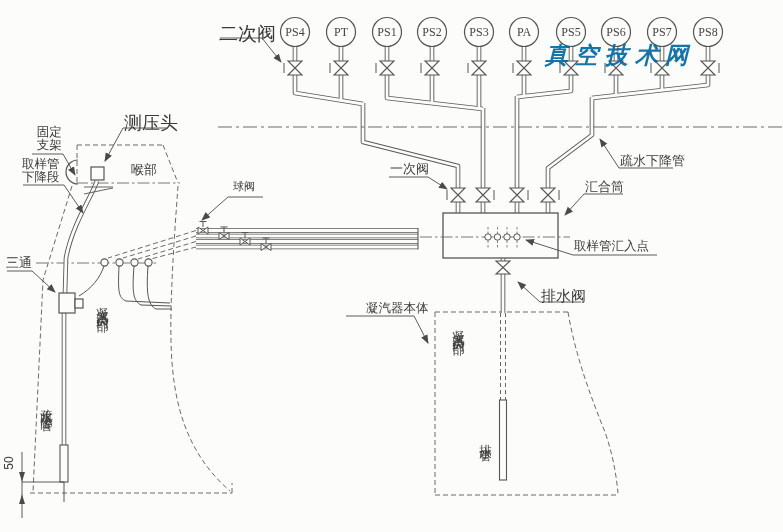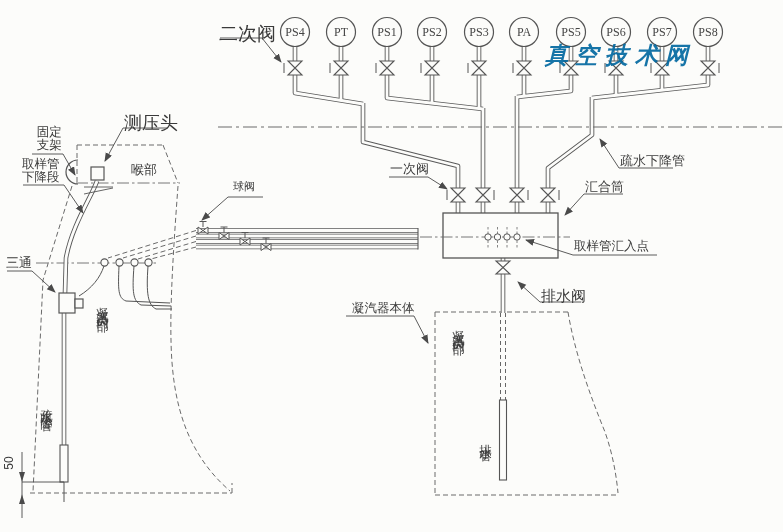--- a/index.html
+++ b/index.html
@@ -317,21 +317,21 @@
 <div class="lbl two" style="left:33px;top:126px">固定支架</div>
 <div class="lbl" style="left:131px;top:163px;font-size:13px">喉部</div>
 <div class="lbl three" style="left:22px;top:158px">取样管下降段</div>
 <div class="lbl" style="left:233px;top:181px;font-size:11px">球阀</div>
 <div class="lbl" style="left:390px;top:162px;font-size:13px">一次阀</div>
 <div class="lbl" style="left:620px;top:154px;font-size:13px">疏水下降管</div>
 <div class="lbl" style="left:585px;top:180px;font-size:13px">汇合筒</div>
 <div class="lbl" style="left:574px;top:240px">取样管汇入点</div>
 <div class="lbl" style="left:6px;top:256px;font-size:13px">三通</div>
 <div class="lbl" style="left:541px;top:288px;font-size:15px">排水阀</div>
-<div class="lbl" style="left:352px;top:302px">凝汽器本体</div>
+<div class="lbl" style="left:366px;top:302px">凝汽器本体</div>
 
 <div class="vert" style="left:96px;top:297px">凝汽器内部</div>
 <div class="vert" style="left:40px;top:398px">疏水下降管</div>
 <div class="vert" style="left:452px;top:320px">凝汽器内部</div>
 <div class="vert" style="left:479px;top:434px">排水管</div>
 <div class="dim50">50</div>
 
 </div>
 
 </body></html>

